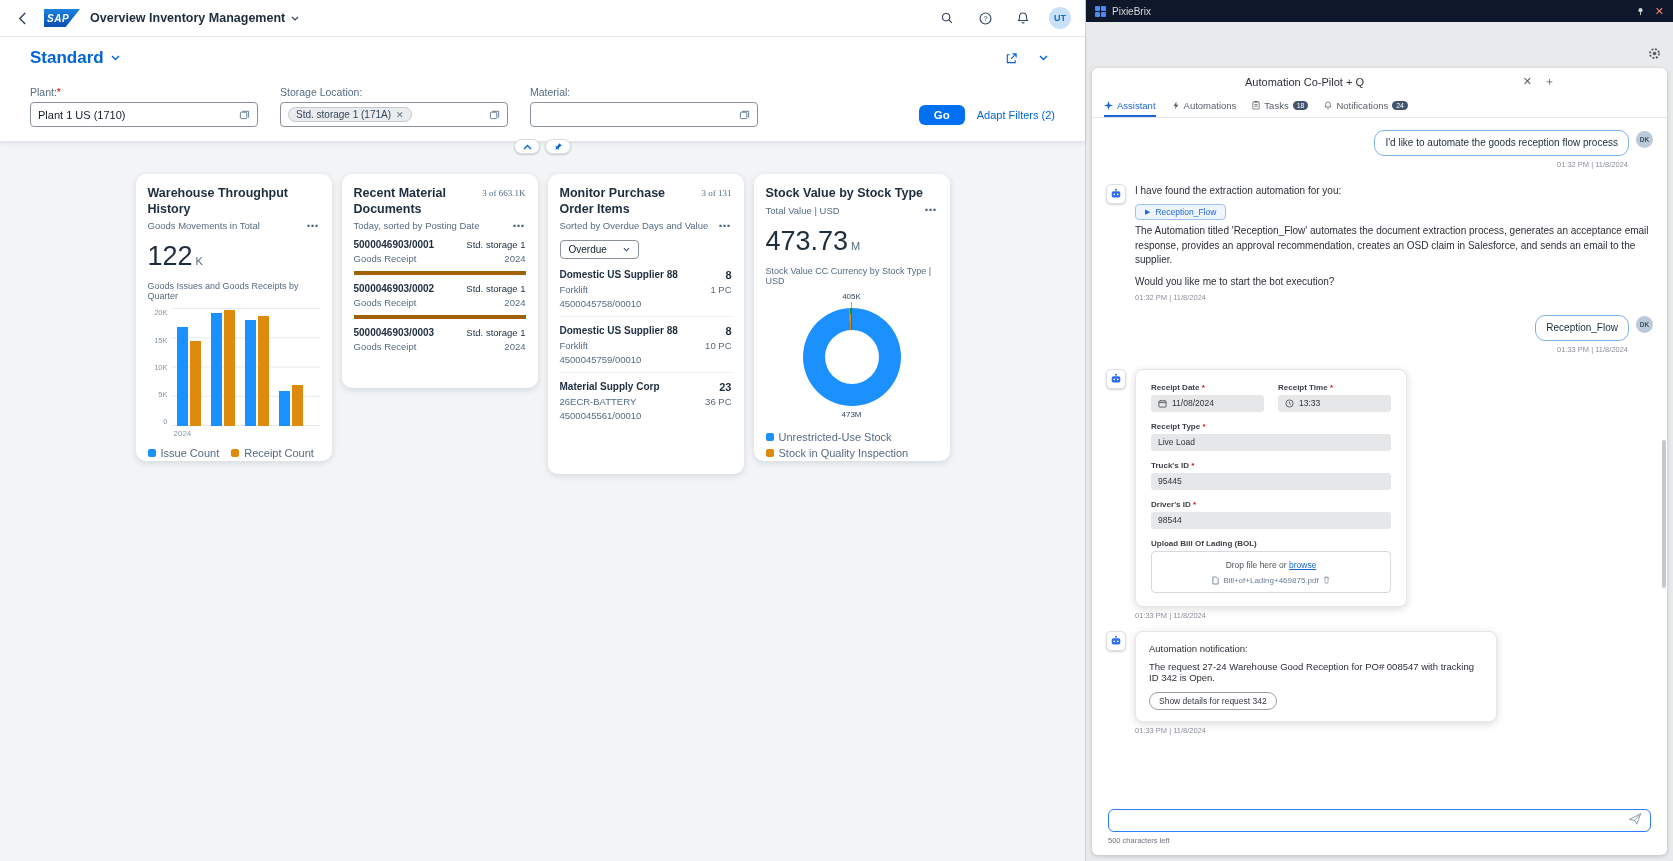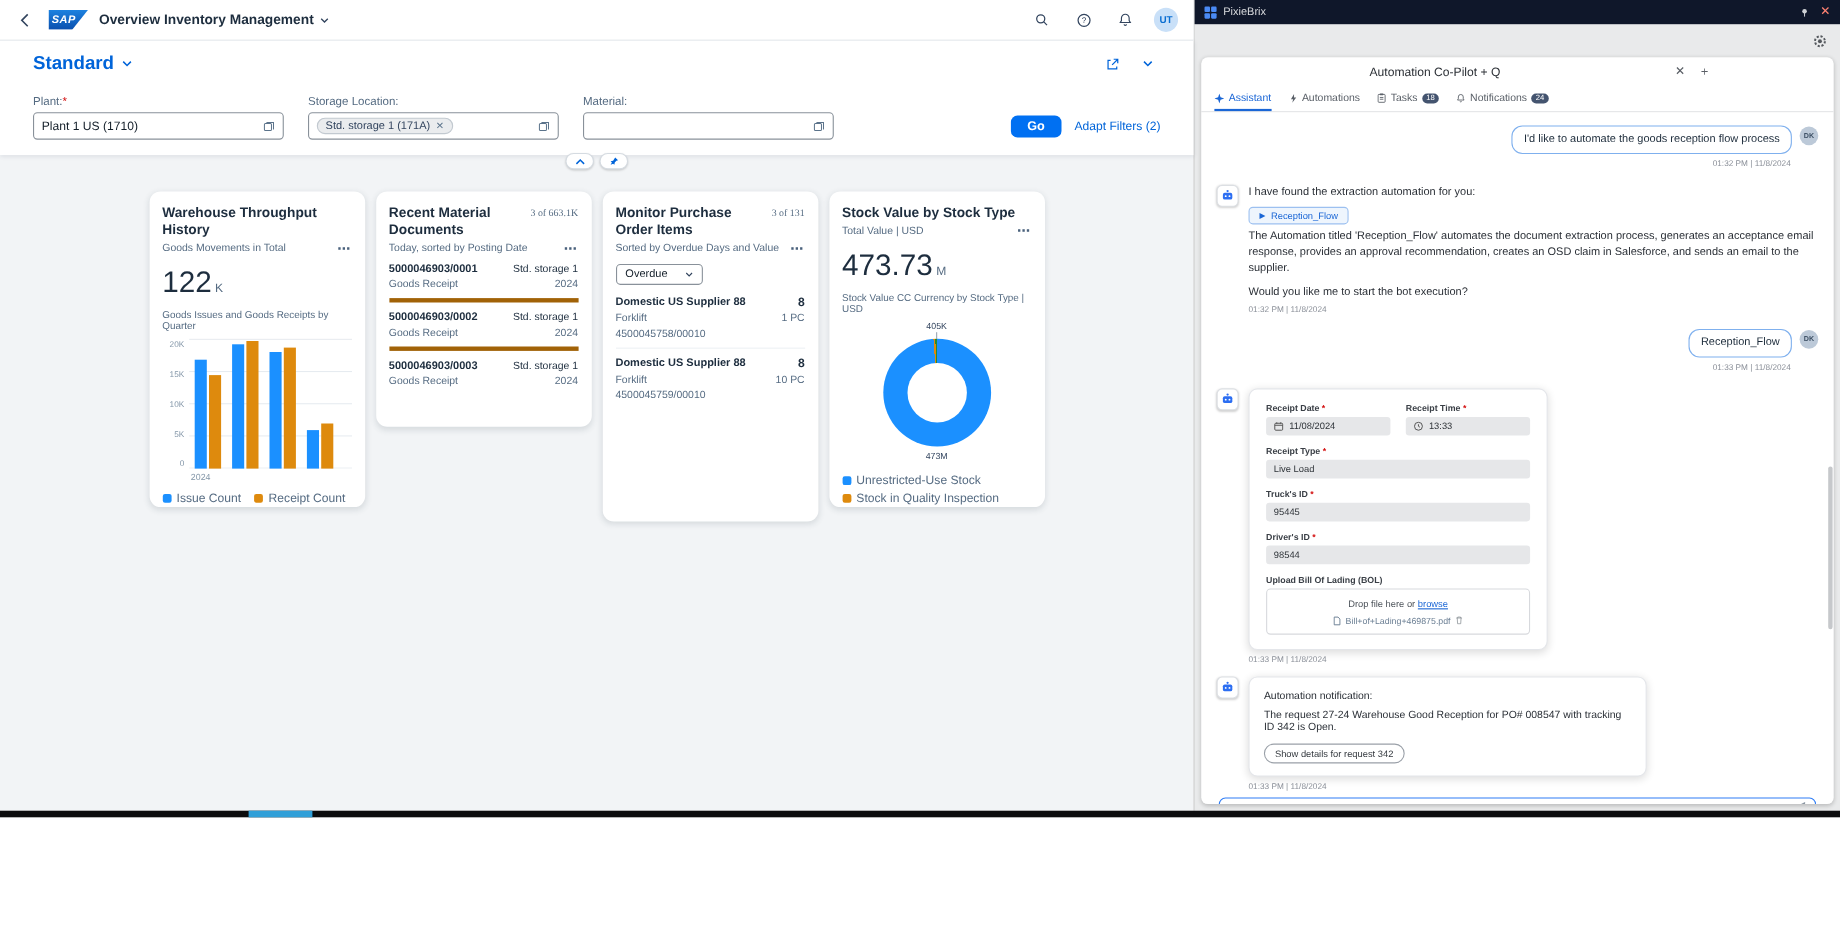--- a/index.html
+++ b/index.html
@@ -1,20 +1,20 @@
 <!DOCTYPE html>
 <html><head>
 <meta charset="utf-8">
 <style>
   * { margin:0; padding:0; box-sizing:border-box; }
   html,body { width:1673px; height:861px; overflow:hidden; }
   body { font-family:"Liberation Sans","DejaVu Sans",sans-serif; background:#fff; color:#1d2d3e; }
   button { font-family:inherit; background:none; border:none; cursor:pointer; }
 
-  .screen { width:1673px; height:743px; display:flex; flex-direction:column; }
+  .screen { width:1673px; height:861px; display:flex; flex-direction:row; }
   .main-row { flex:1; display:flex; min-height:0; }
 
   
   .sap-app { width:1085px; display:flex; flex-direction:column; background:#f2f4f6; }
   .shell { height:36px; background:#fff; display:flex; align-items:center; justify-content:space-between; padding:0 14px 0 10px; box-shadow:0 1px 0 #e3e7eb; position:relative; z-index:5; }
   .shell-left { display:flex; align-items:center; gap:10px; }
   .icon-btn { display:flex; align-items:center; justify-content:center; width:24px; height:24px; border-radius:6px; }
   .sap-logo { width:36px; height:18px; background:linear-gradient(180deg,#1c82e0,#0a4fae); clip-path:polygon(0 0,100% 0,60% 100%,0 100%); color:#fff; font-weight:700; font-style:italic; font-size:10px; display:flex; align-items:center; padding-left:3px; letter-spacing:.5px; }
   .app-title-wrap { display:flex; align-items:center; gap:6px; cursor:pointer; }
   .app-title { font-size:12.5px; font-weight:700; color:#1d2d3e; }
@@ -86,21 +86,21 @@
   .donut-bottom { margin-top:4px;text-align:center; }
 
   
   .pb-panel { width:588px; display:flex; flex-direction:column; background:#e9eaeb; border-left:1px solid #cfcfcf; }
   .pb-titlebar { height:22px; background:#0f172a; display:flex; align-items:center; gap:6px; padding:0 9px; flex-shrink:0; }
   .pb-logo { width:11px; height:11px; display:grid; grid-template-columns:1fr 1fr; gap:1px; }
   .pb-logo span { background:#4a8af4; border-radius:1px; }
   .pb-name { color:#d8dadd; font-size:10px; }
   .pb-tb-right { margin-left:auto; display:flex; align-items:center; gap:10px; }
   .pb-close { color:#ff8272; font-size:11px; line-height:1; }
-  .pb-body { flex:1; display:flex; flex-direction:column; padding:4px 6px 6px; min-height:0;justify-content:space-between; }
+  .pb-body { flex:1; display:flex; flex-direction:column; padding:20px 6px 6px; min-height:0;justify-content:space-between; }
   .pb-gear-row { height:26px; display:flex; justify-content:flex-end; align-items:center; padding-right:5px; flex-shrink:0; }
 
   .copilot { flex:1; background:#fff; border-radius:6px; box-shadow:0 1px 4px rgba(0,0,0,.20); display:flex; flex-direction:column; min-height:0; position:relative; }
   .cp-header { height:27px; position:relative; display:flex; align-items:center; flex-shrink:0; }
   .cp-title { position:absolute; left:0; right:150px; text-align:center; font-size:11px; color:#2c3036; }
   .cp-header-btns { position:absolute; right:112px; display:flex; gap:12px; align-items:center; }
   .cp-hbtn { color:#5a5f66; font-size:11px; line-height:1; }
   .cp-tabs { display:flex; gap:16px; padding:0 12px; border-bottom:1px solid #e4e5e7; flex-shrink:0; }
   .cp-tab { display:flex; gap:4px; align-items:center; font-size:9.5px; color:#5a6068; height:22px; border-bottom:2px solid transparent; }
   .cp-tab.active { color:#1a66d6; border-bottom-color:#1a66d6; }
@@ -398,20 +398,33 @@
               <div class="row-line">
                     <span class="po-supplier">Domestic US Supplier 88</span>
                     <span class="po-days">8</span>
                   </div>
               <div class="row-line m-top">
                     <span class="muted">Forklift</span>
                     <span class="muted">10 PC</span>
                   </div>
               <div class="row-line m-top">
                     <span class="muted">4500045759/00010</span>
+                  </div>
+            </div>
+            <div class="po-row">
+              <div class="row-line">
+                    <span class="po-supplier">Material Supply Corp</span>
+                    <span class="po-days">23</span>
+                  </div>
+              <div class="row-line m-top">
+                    <span class="muted">26ECR-BATTERY</span>
+                    <span class="muted">36 PC</span>
+                  </div>
+              <div class="row-line m-top">
+                    <span class="muted">4500045561/00010</span>
                   </div>
             </div>
           </div>
         </div>
 
         <div class="card" style="height:287px;">
           <div class="card-h1">
             <span class="card-title">Stock Value by Stock Type</span>
           </div>
           <div class="card-sub">

